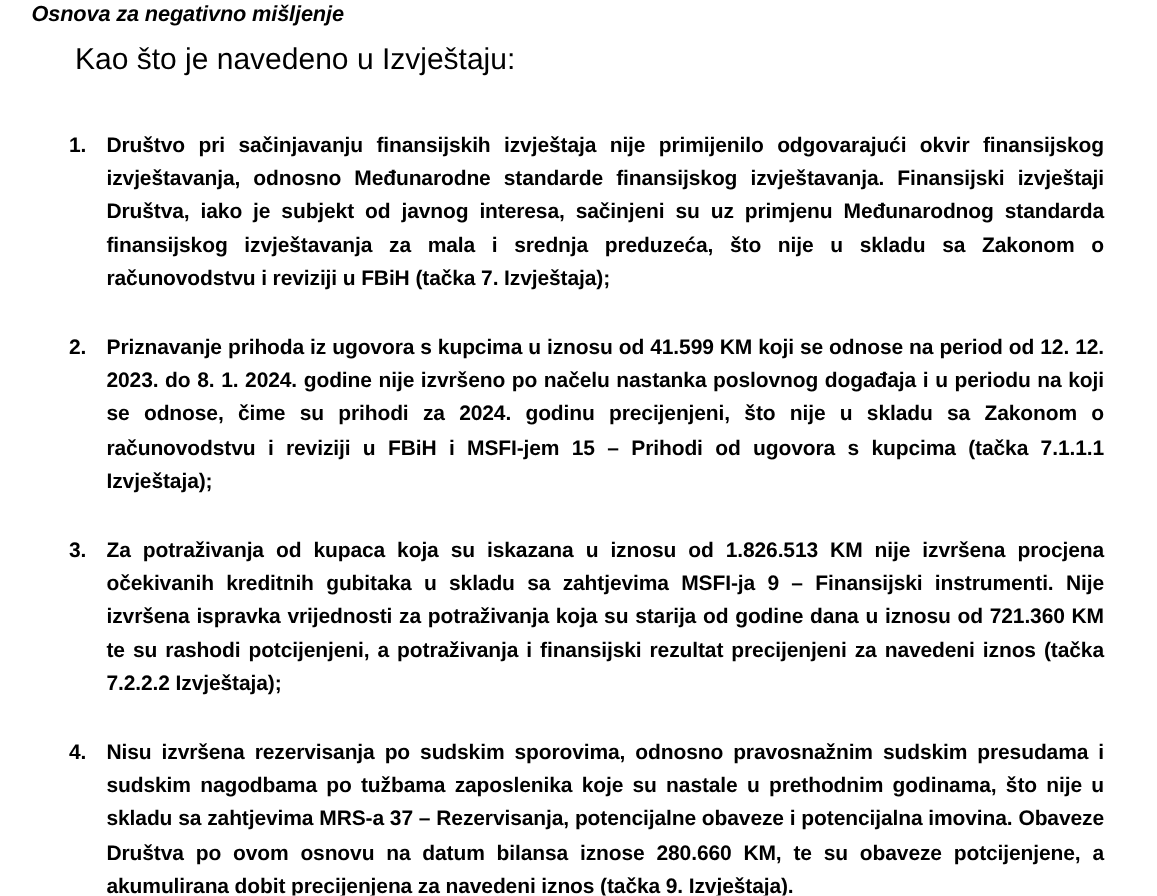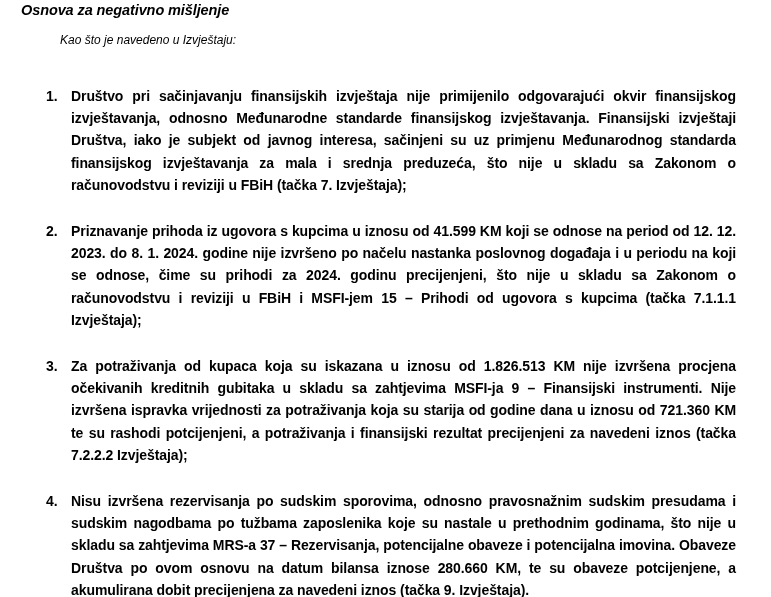--- a/index.html
+++ b/index.html
@@ -29,26 +29,24 @@
     font-weight: bold;
     font-style: italic;
     line-height: 18px;
     letter-spacing: -0.1px;
     white-space: nowrap;
   }
   .intro-line {
     position: absolute;
     left: 50px;
     top: 30px;
-    font-size: 12px;
-    font-style: italic;
+    font-size: 20px;
     font-weight: normal;
     line-height: 20px;
     white-space: nowrap;
-    margin-left: 10px;
   }
   .findings-list {
     position: absolute;
     left: 46px;
     top: 61px;
     width: 690px;
     margin: 0;
     padding: 0;
     list-style: none;
   }

